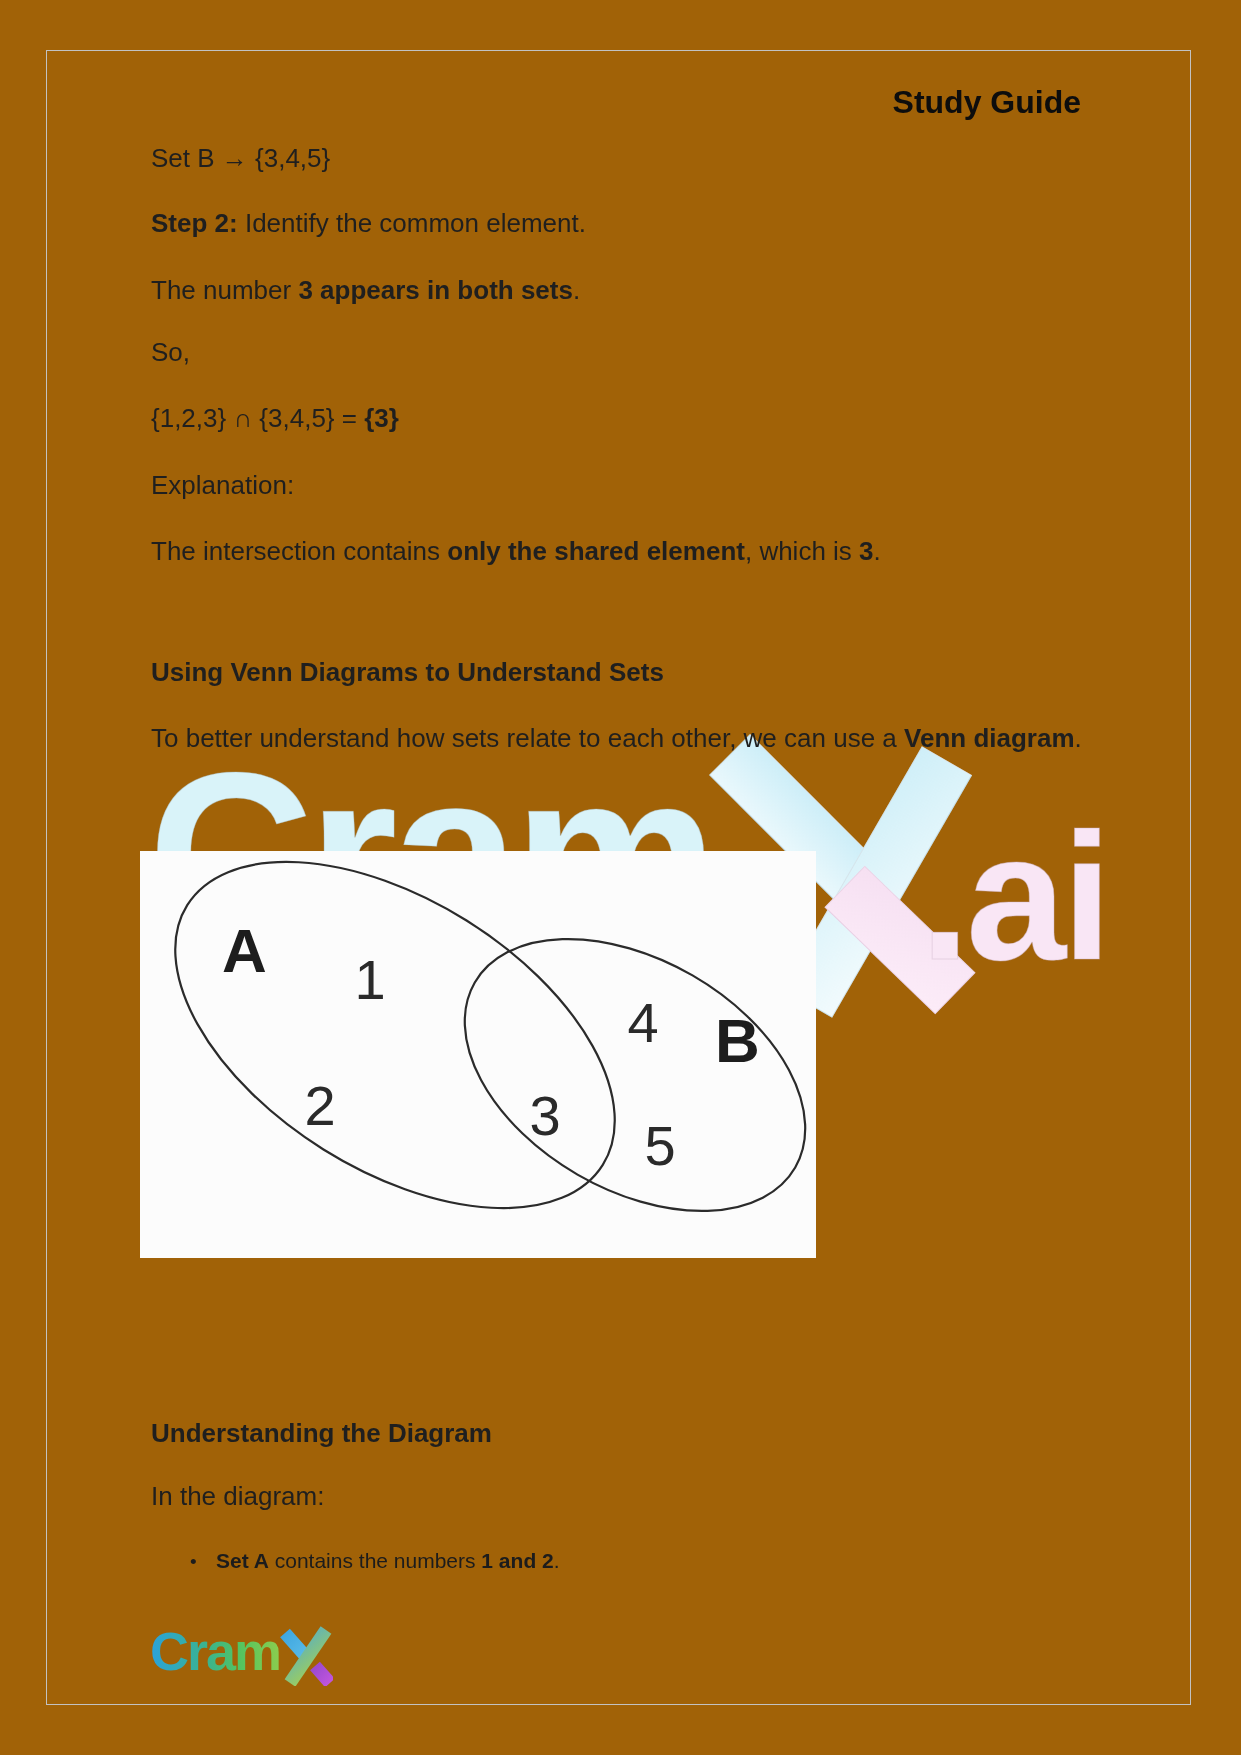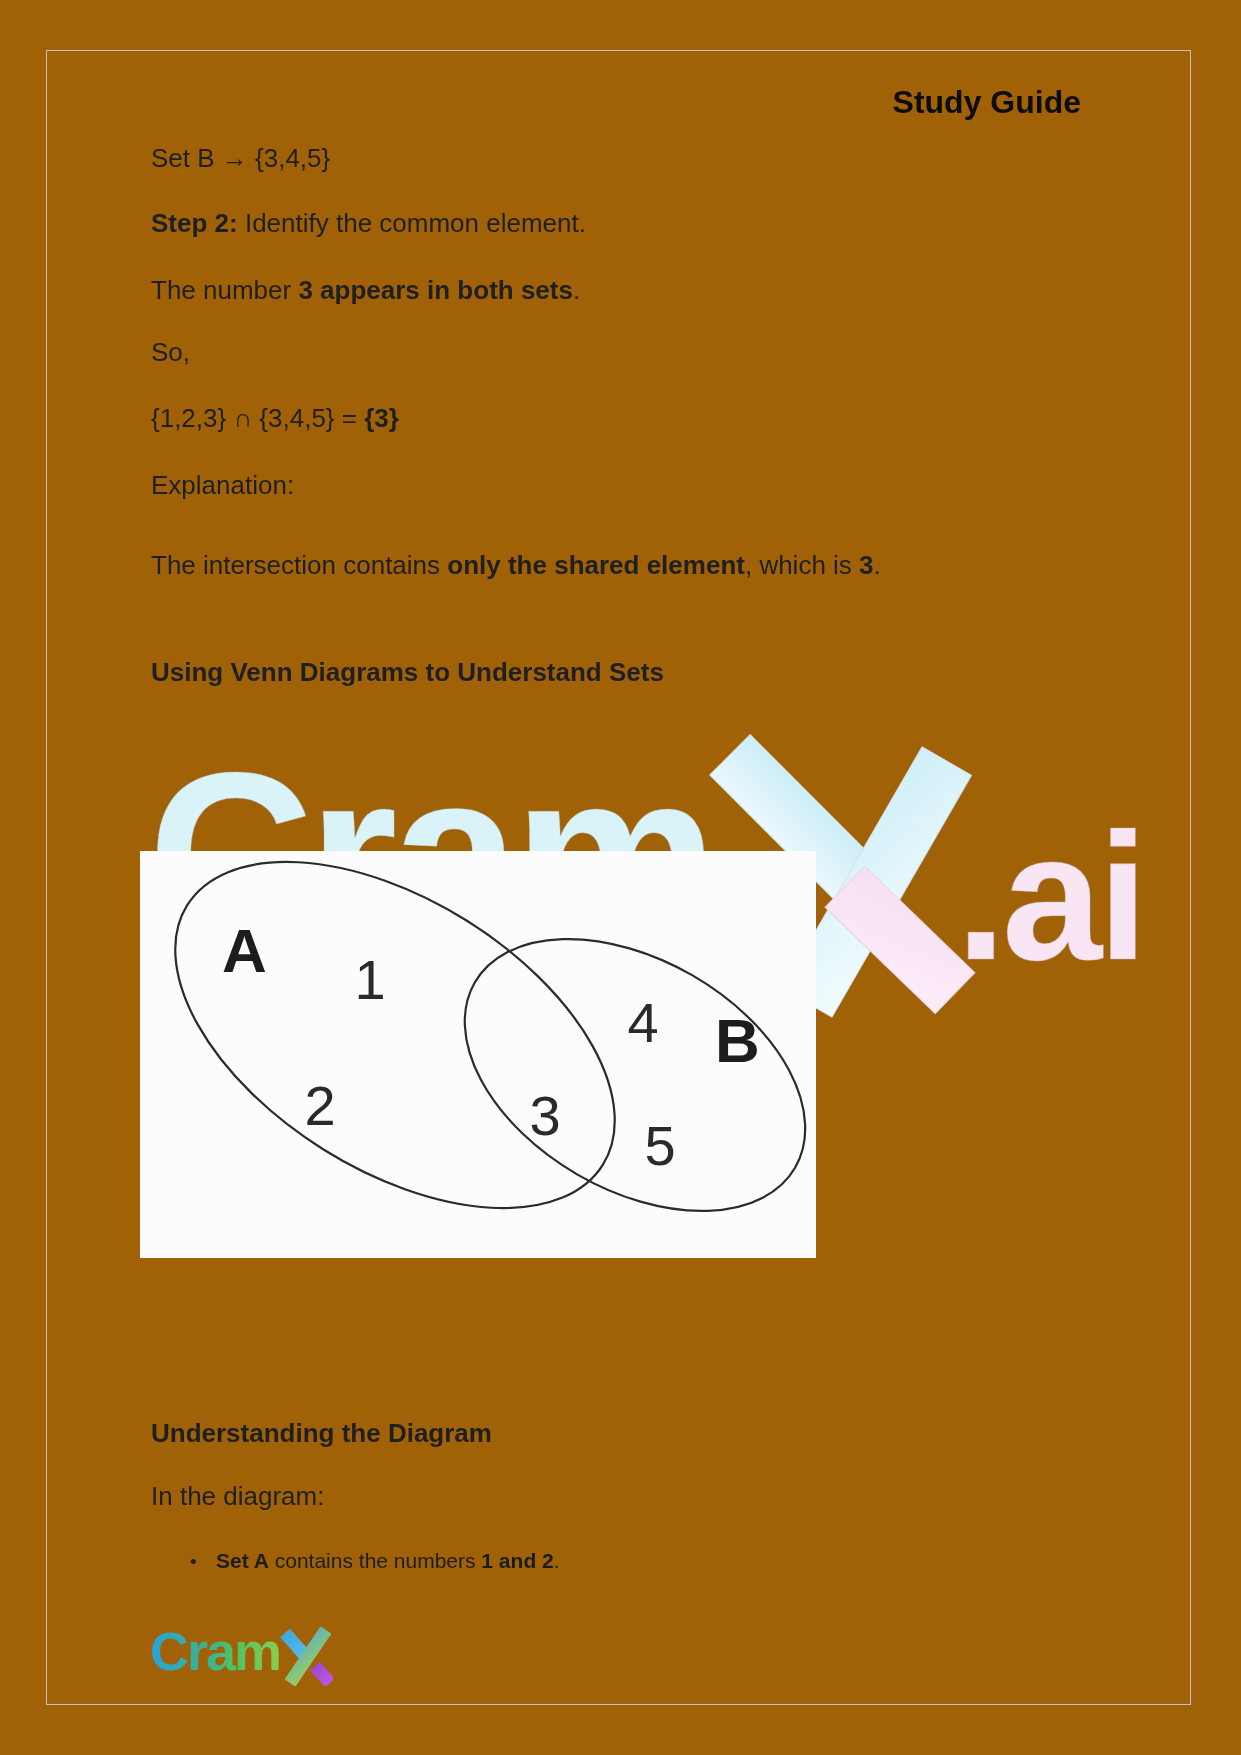--- a/index.html
+++ b/index.html
@@ -7,21 +7,21 @@
         font-family:"Liberation Sans",sans-serif;color:#1c1c1c;overflow:hidden;}
   .border-frame{position:absolute;left:46px;top:50px;width:1143px;height:1653px;
         border:1px solid #c2c2c2;background:transparent;z-index:0;}
   .title{position:absolute;top:84px;right:160px;font-size:32px;font-weight:700;color:#0d0d0d;z-index:3;}
   .line{position:absolute;left:151px;font-size:26px;line-height:27px;color:#1f1f1f;z-index:3;white-space:nowrap;}
   
   .wm{position:absolute;z-index:1;pointer-events:none;}
   .wm-cram{left:148px;top:739px;font-size:230px;font-weight:700;letter-spacing:-6px;
         color:#d9f3f9;-webkit-text-stroke:1px rgba(170,190,198,0.35);line-height:1;}
   .wm-ai{left:920px;top:807px;font-size:180px;font-weight:700;letter-spacing:-4px;
-        color:#f9e6f5;-webkit-text-stroke:1px rgba(205,180,200,0.4);line-height:1;margin-left:36px;}
+        color:#f9e6f5;-webkit-text-stroke:1px rgba(205,180,200,0.4);line-height:1;}
   .wm-bar{position:absolute;border:1px solid rgba(180,195,205,0.35);}
   .wm-x1{left:700px;top:797px;width:200px;height:56px;transform:rotate(45deg);
         background:linear-gradient(180deg,#cdeef8,#e9f8fc);}
   .wm-x2{left:737px;top:853px;width:278px;height:56px;transform:rotate(-60deg);
         background:linear-gradient(200deg,#cfeff8,#f2fbfd);}
   .wm-x3{left:823px;top:911px;width:152px;height:56px;transform:rotate(44deg);
         background:linear-gradient(160deg,#f6e0f2,#fcecf8);border-color:rgba(210,180,205,0.4);}
   
   .figure-box{position:absolute;left:140px;top:851px;width:676px;height:407px;
         background:#fcfcfc;z-index:2;}
@@ -43,22 +43,23 @@
   <div class="border-frame"></div>
 
   <div class="title">Study Guide</div>
 
   <div class="line" style="top:145px"><span>Set B → {3,4,5}</span></div>
   <div class="line" style="top:210px"><span style="font-weight: 700;">Step 2:</span><span> Identify the common element.</span></div>
   <div class="line" style="top:277px"><span>The number </span><span style="font-weight: 700;">3 appears in both sets</span><span>.</span></div>
   <div class="line" style="top:339px"><span>So,</span></div>
   <div class="line" style="top:405px"><span>{1,2,3} ∩ {3,4,5} = </span><span style="font-weight: 700;">{3}</span></div>
   <div class="line" style="top:472px"><span>Explanation:</span></div>
-  <div class="line" style="top:552px"><span>The intersection contains </span><span style="font-weight: 700;">only the shared element</span><span>, which is </span><span style="font-weight: 700;">3</span><span>.</span></div>
+  <div class="line" style="top:538px"><span>The intersection contains </span><span style="font-weight: 700;">only the shared element</span><span>, which is </span><span style="font-weight: 700;">3</span><span>.</span></div>
   <div class="line" style="top:659px"><span style="font-weight: 700; text-align: center;">Using Venn Diagrams to Understand Sets</span></div>
+  <div class="line" style="top:725px"><span>To better understand how sets relate to each other, we can use a </span><span style="font-weight: 700;">Venn diagram</span><span>.</span></div>
 
   <div class="wm wm-cram">Cram</div>
   <div class="wm wm-bar wm-x1"></div>
   <div class="wm wm-bar wm-x2"></div>
   <div class="wm wm-bar wm-x3"></div>
   <div class="wm wm-ai">.ai</div>
 
   <div class="figure-box">
     <svg id="venn-svg" width="676" height="407" viewBox="0 0 676 407">
       <g id="venn-ellipses">

